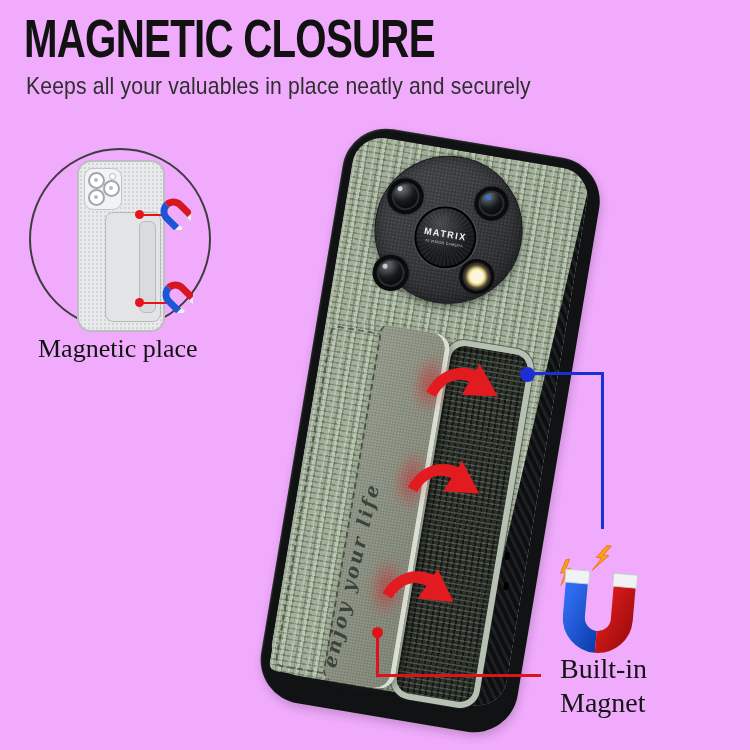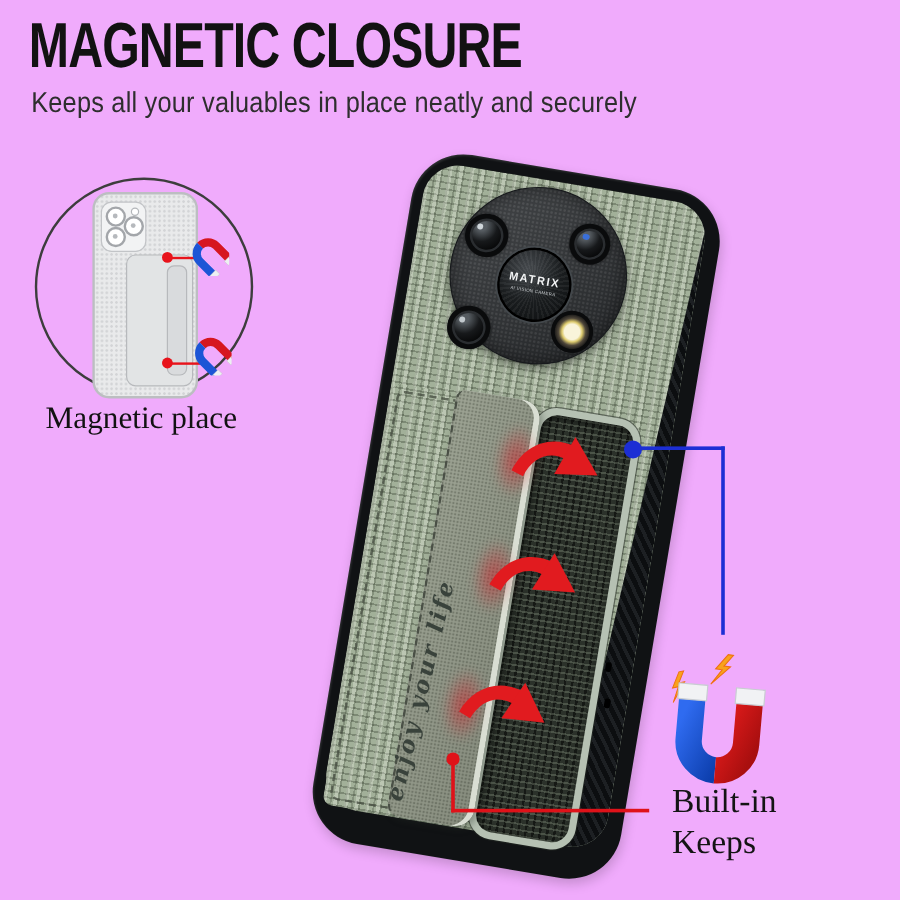--- a/index.html
+++ b/index.html
@@ -209,15 +209,15 @@
     <path d="M10 0 L2 12 L7 12 L0 24 L13 9 L8 9 L14 0 Z" transform="translate(4,20) rotate(-12)" fill="#f8a21c" stroke="#ef7010" stroke-width="0.8"></path>
     <path d="M10 0 L2 12 L7 12 L0 24 L13 9 L8 9 L14 0 Z" transform="translate(44,2) rotate(8) scale(1.1)" fill="#f8a21c" stroke="#ef7010" stroke-width="0.8"></path>
     <g transform="translate(10,30) rotate(5 36 44)">
       <path d="M12 10 V46 A24 24 0 0 0 36 70" stroke="url(#mb)" stroke-width="22" fill="none"></path>
       <path d="M60 10 V46 A24 24 0 0 1 36 70" stroke="url(#mr)" stroke-width="22" fill="none"></path>
       <rect x="0" y="0" width="24" height="13" fill="#f1f2f4" stroke="#c8ccd2" stroke-width="1"></rect>
       <rect x="48" y="0" width="24" height="13" fill="#f1f2f4" stroke="#c8ccd2" stroke-width="1"></rect>
     </g>
   </svg>
 
-  <div class="abs builtin-label">Built-in Keeps</div>
+  <div class="abs builtin-label">Built-in Magnet</div>
 
 </div>
 
 </body></html>

